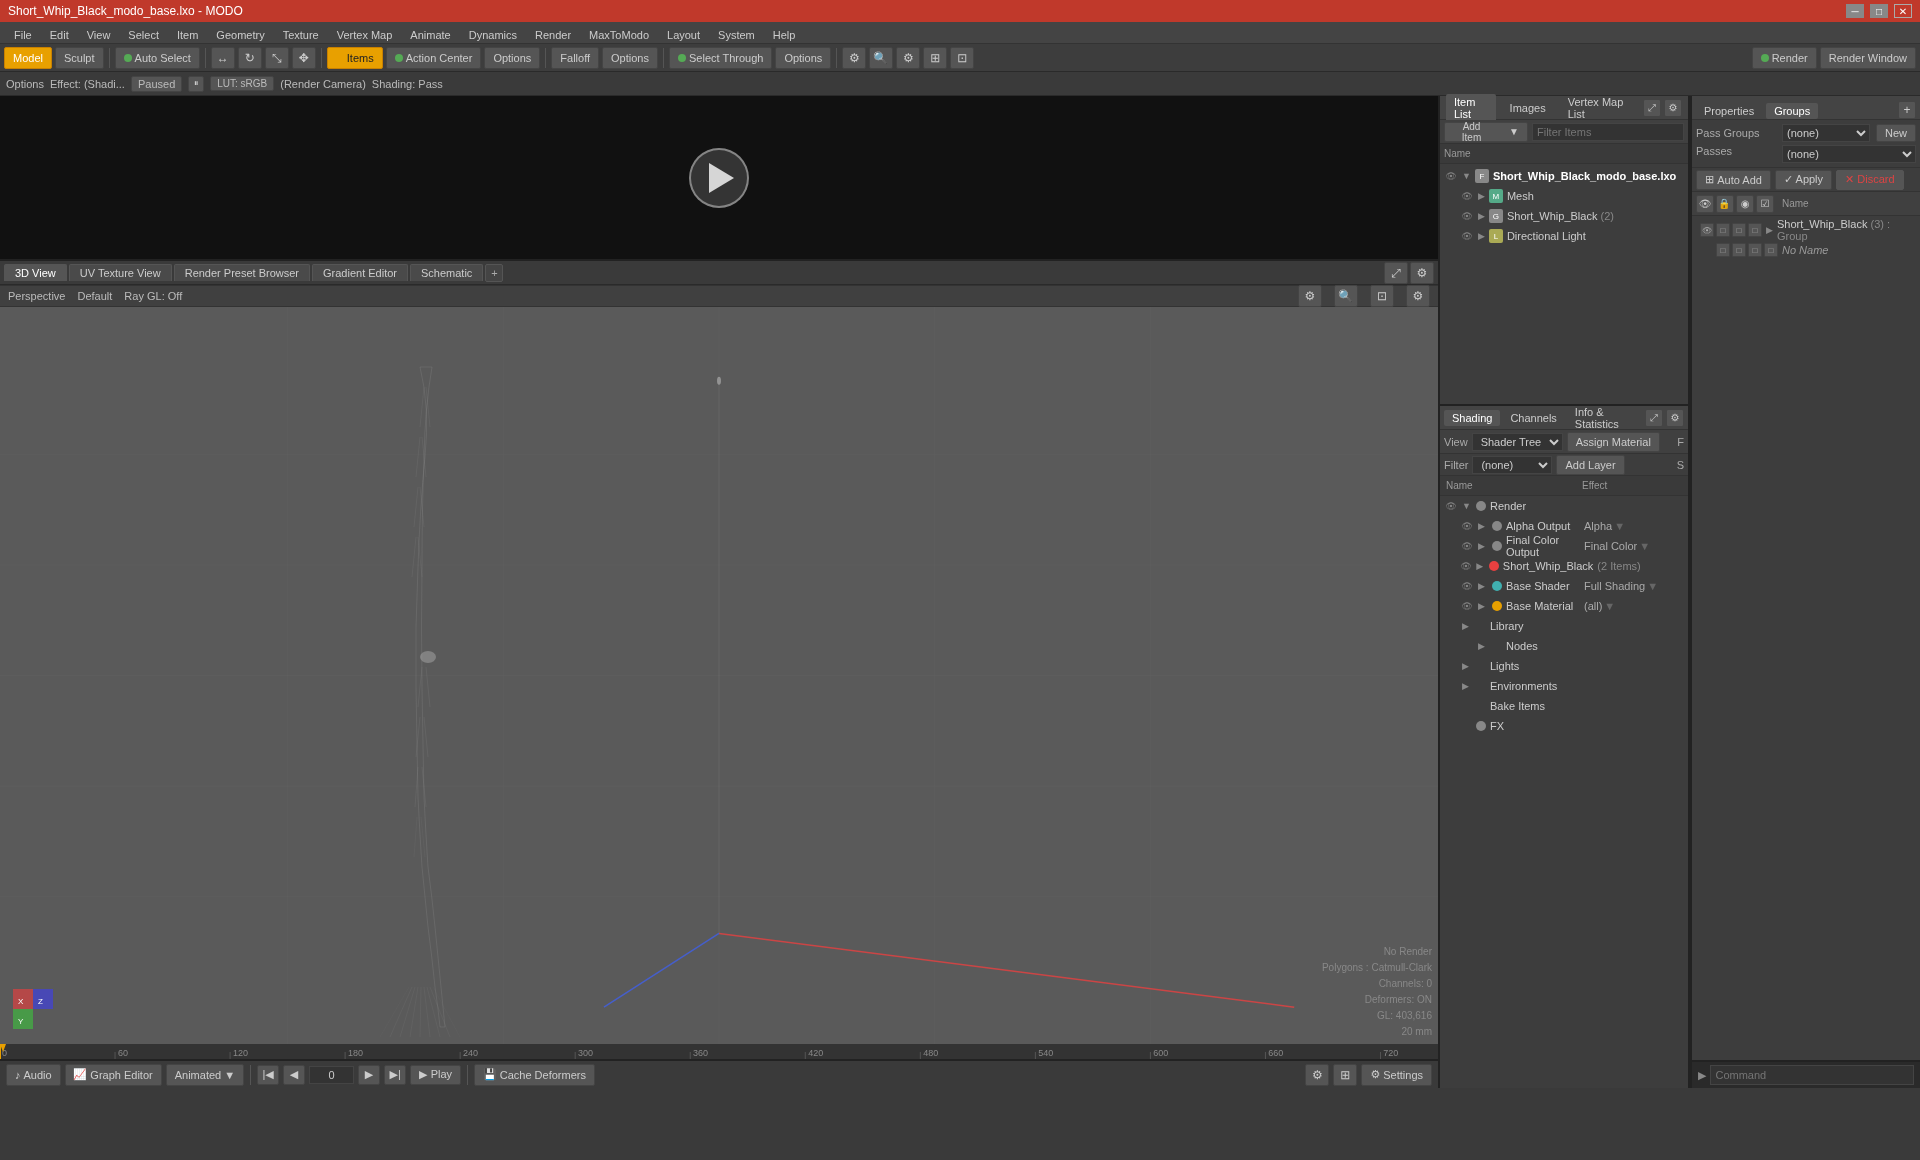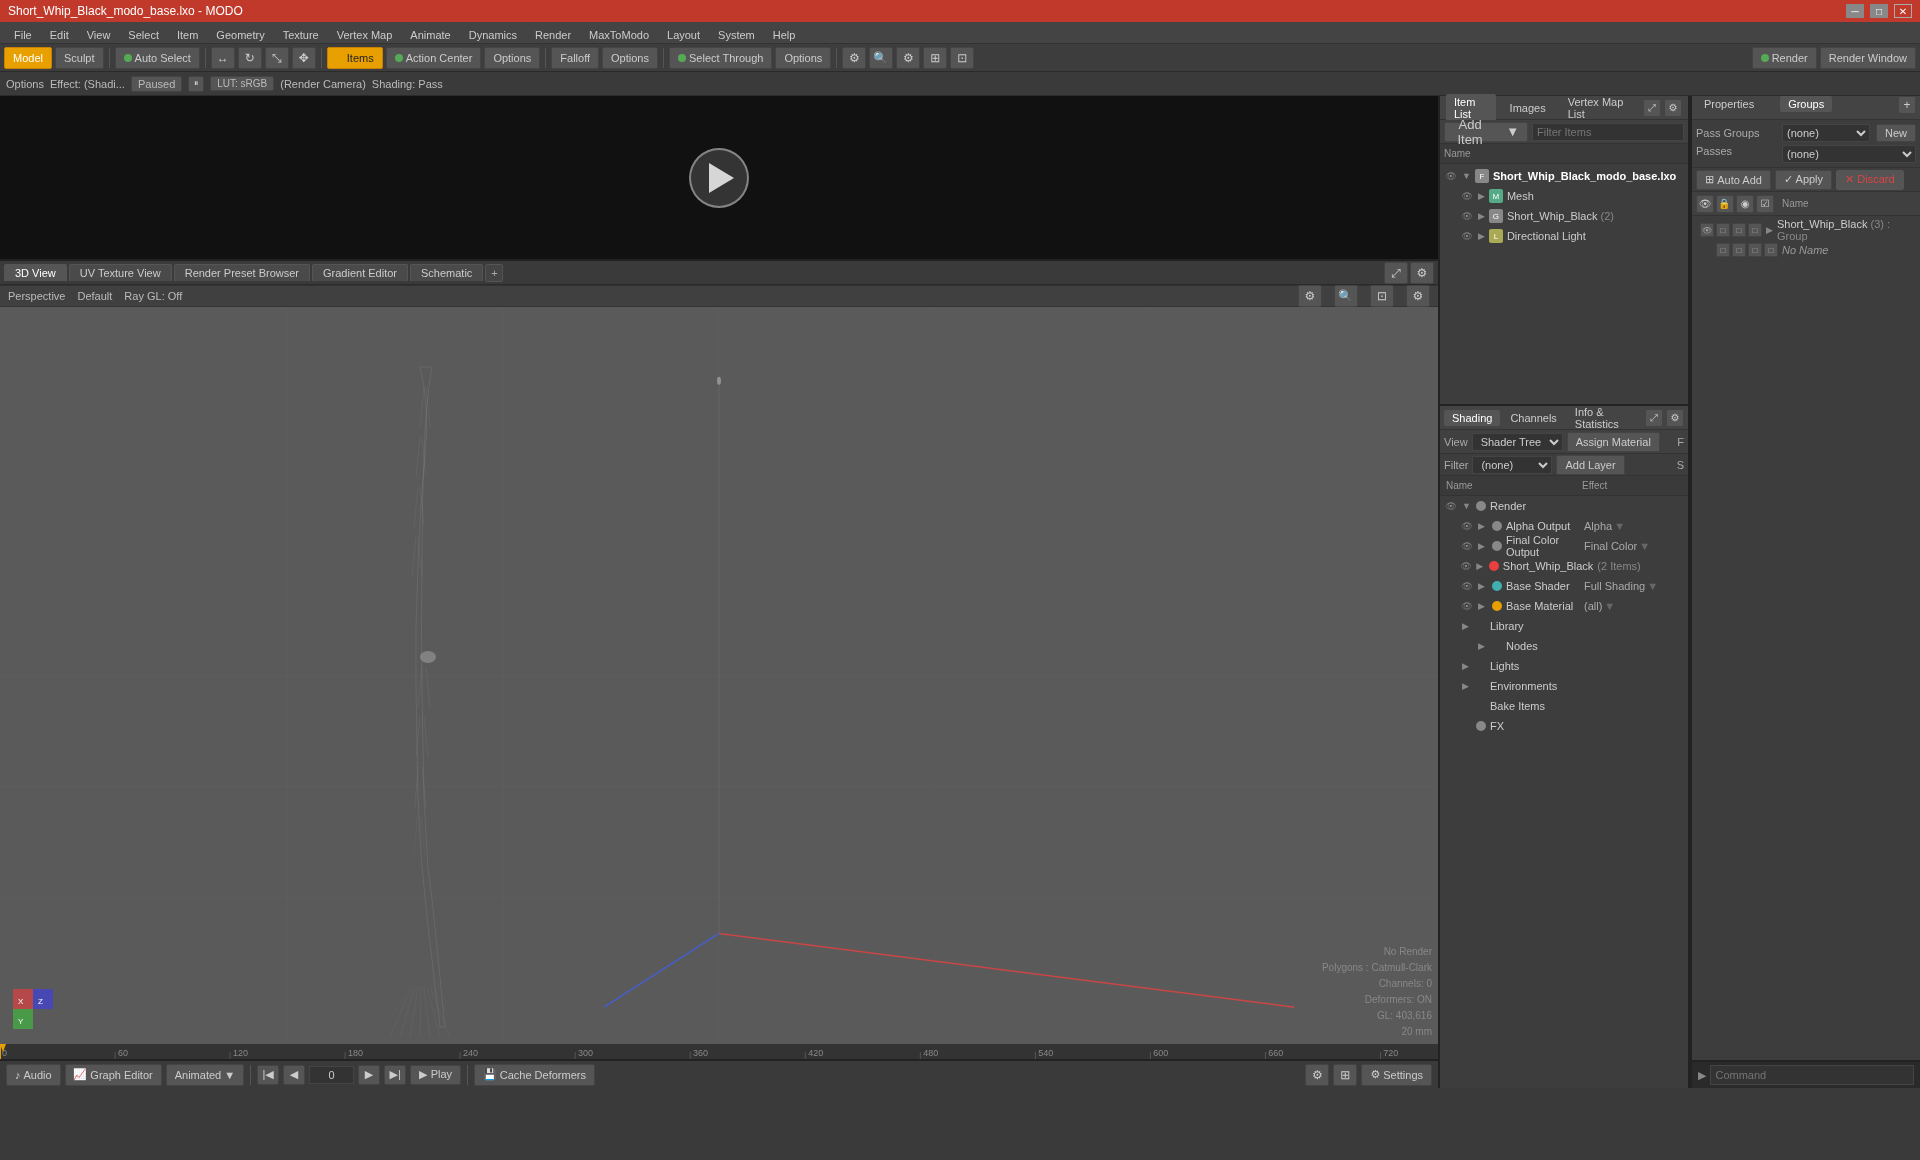--- a/index.html
+++ b/index.html
@@ -250,21 +250,21 @@
       padding: 0 4px;
       gap: 4px;
       border-bottom: 1px solid #333;
     }
     .add-item-btn {
       height: 20px;
       padding: 0 8px;
       background: #555;
       border: 1px solid #444;
       color: #ccc;
-      font-size: 13px;
+      font-size: 10px;
       cursor: pointer;
       display: flex; align-items: center; gap: 19px;
       border-radius: 2px;
     }
     .filter-input {
       flex: 1;
       height: 18px;
       background: #333;
       border: 1px solid #444;
       color: #ccc;
@@ -548,23 +548,23 @@
       font-size: 9px;
       color: #888;
       cursor: pointer;
     }
 
     
     #prop-groups-header {
       height: 24px;
       background: #444;
       display: flex;
-      align-items: flex-start;
-      padding: 0 4px;
-      gap: 18px;
+      align-items: flex-end;
+      padding: 0 4px;
+      gap: 4px;
       border-bottom: 1px solid #333;
     }
     .prop-tab {
       padding: 2px 8px;
       cursor: pointer;
       color: #ccc;
       font-size: 11px;
       border-radius: 2px;
     }
     .prop-tab.active { background: #555; color: #fff; }

